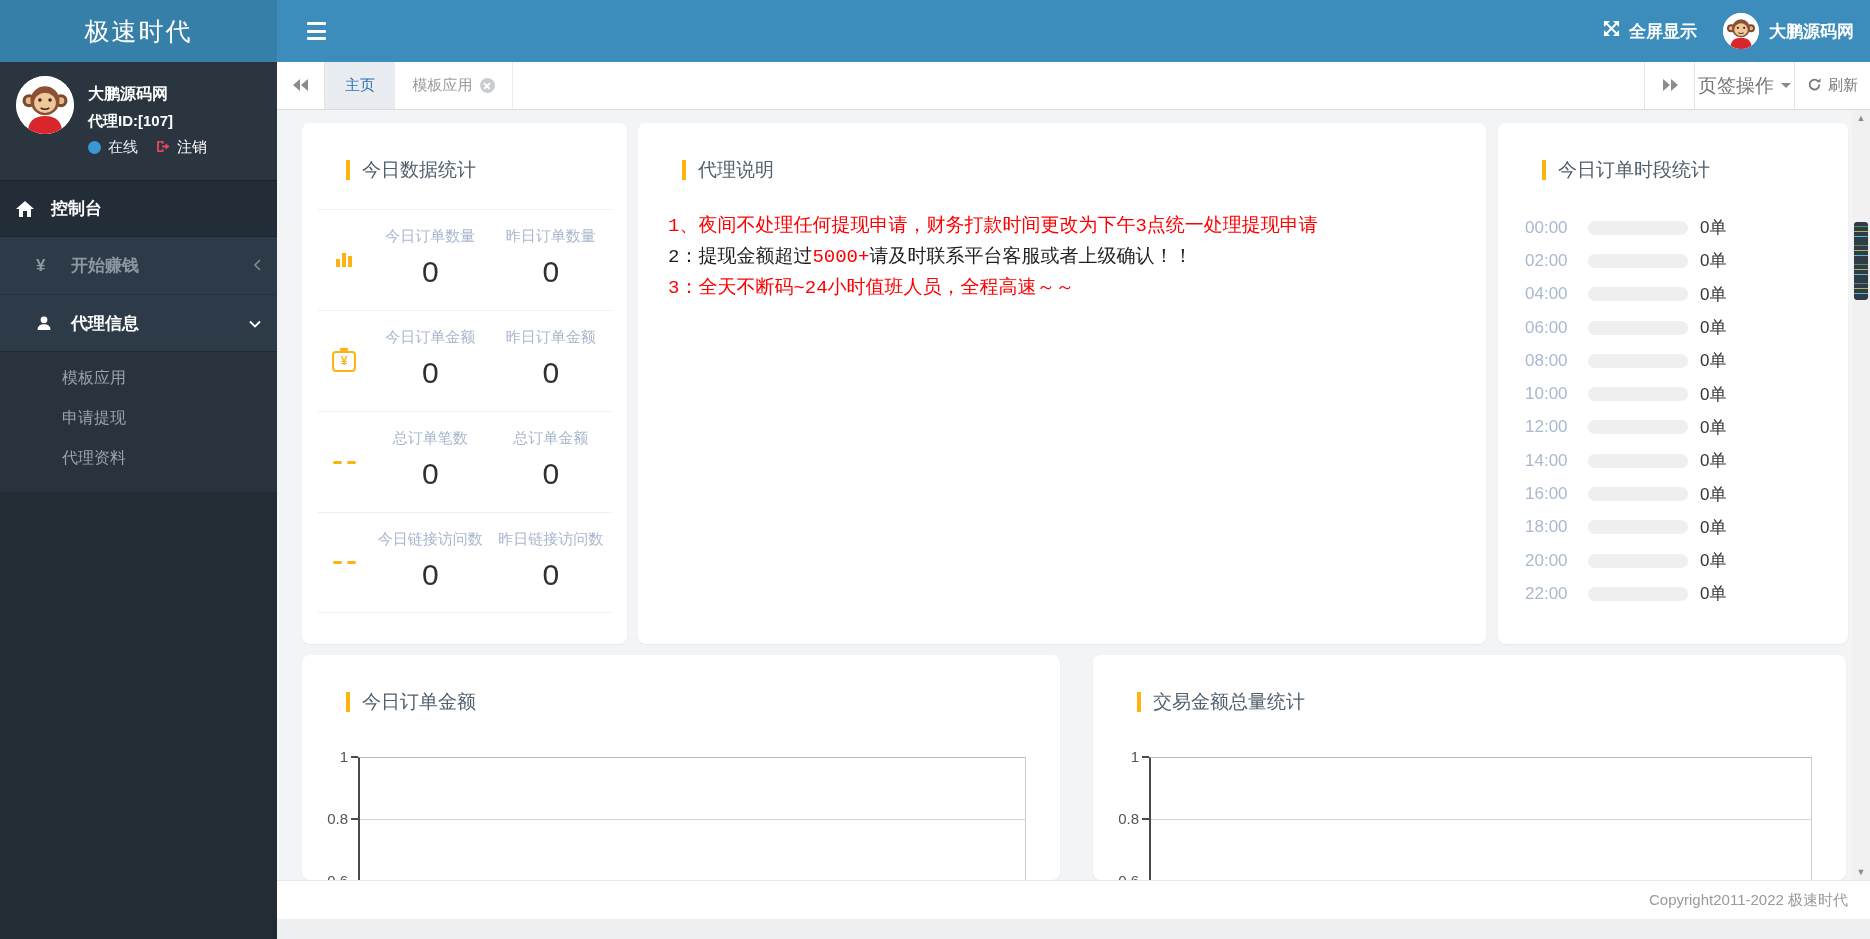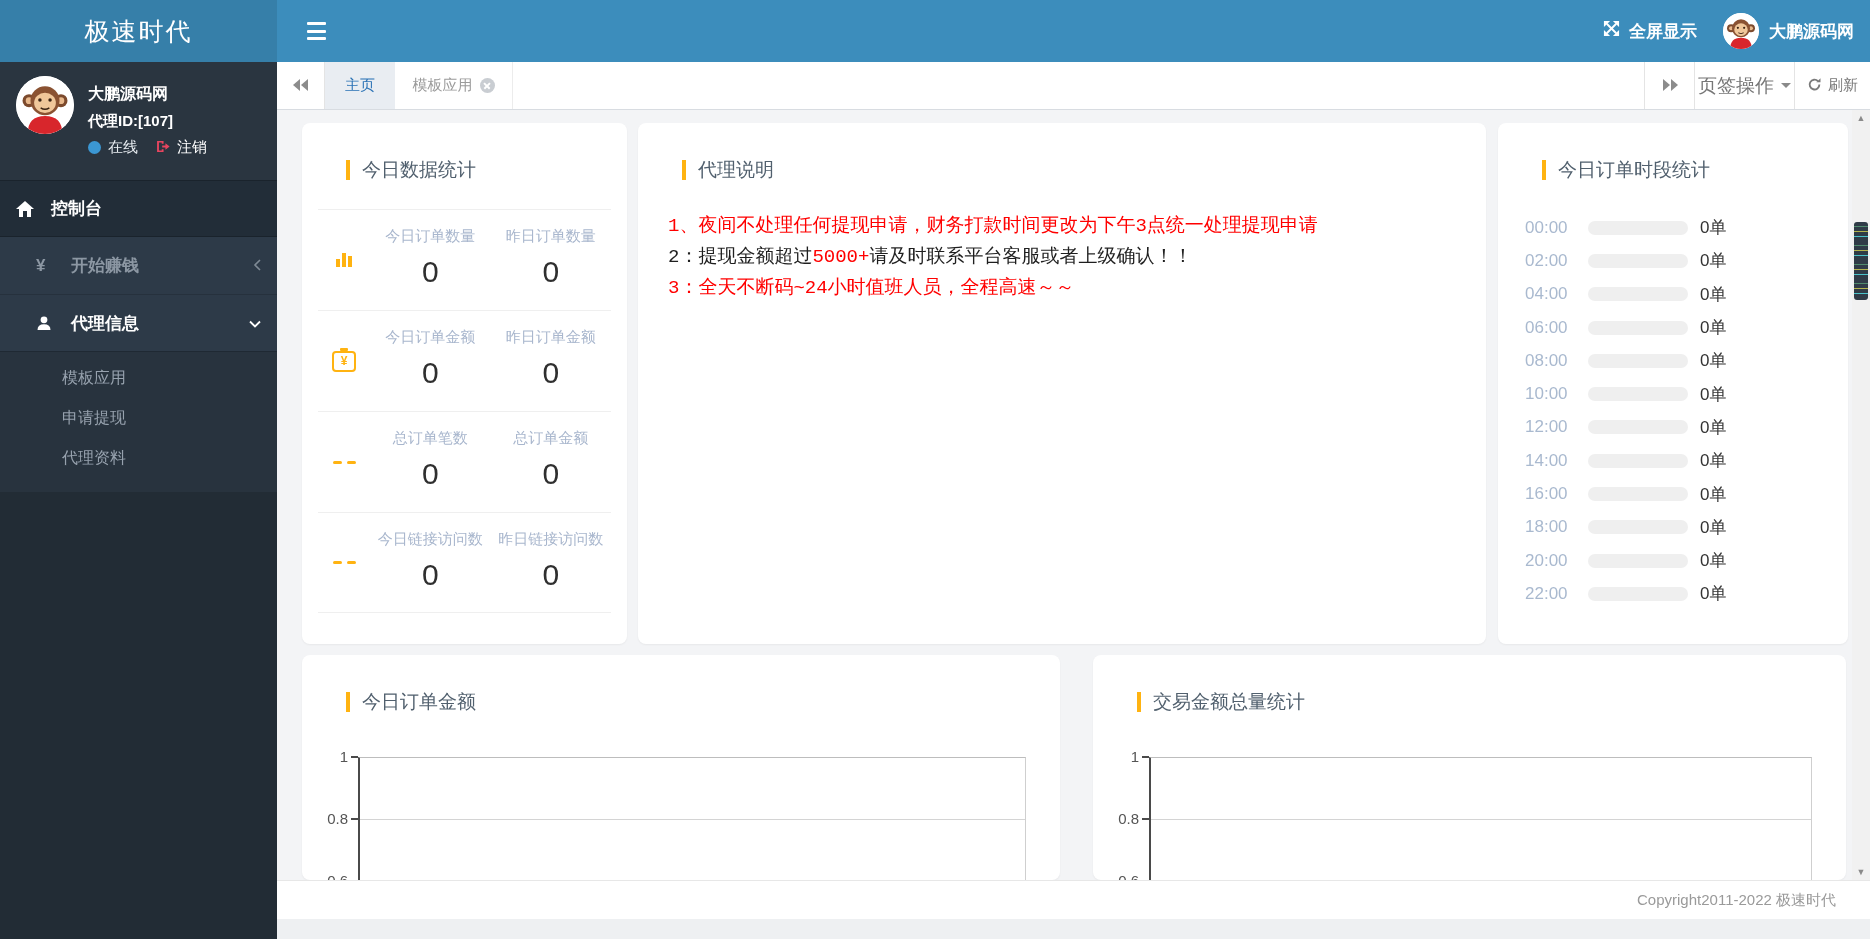--- a/index.html
+++ b/index.html
@@ -100,21 +100,21 @@
   .plot-box { position:absolute; left:56px; right:34px; top:102px; height:220px;
               border-left:2px solid #4a4a4a; border-top:1px solid #bdbdbd; border-right:1px solid #cfcfcf; }
   .grid-mid { position:absolute; left:0; right:0; top:61px; height:1px; background:#d4d4d4; }
   .ylab { position:absolute; left:6px; width:40px; text-align:right; font-size:15px; color:#555; height:16px; line-height:16px; }
   .yl1{top:94px;} .yl2{top:156px;} .yl3{top:218px;}
   .tick { position:absolute; left:49px; width:7px; height:2px; background:#4a4a4a; }
   .tk1{top:101px;} .tk2{top:163px;}
 
   
   .footer { position:absolute; left:0; right:0; top:770px; height:39px; background:#fff; border-top:1px solid #e7e7e7;
-            display:flex; align-items:center; justify-content:flex-end; padding-right:34px;
+            display:flex; align-items:center; justify-content:flex-end; padding-right:22px;
             font-size:15px; color:#9a9a9a; z-index:5; }
   .bottom-strip { position:absolute; left:0; right:0; top:809px; bottom:0; background:#eef0f2; z-index:5; }
 
   
   .scrollbar { position:absolute; right:0; top:110px; width:18px; height:770px; background:#f1f1f1; z-index:6; }
   .sb-arrow { position:absolute; left:0; width:18px; height:16px; text-align:center; font-size:9px; color:#8a8a8a; line-height:16px; cursor:pointer; }
   .sb-up { top:0; } .sb-down { bottom:0; }
   .sb-thumb { position:absolute; left:2px; top:112px; width:14px; height:78px; border-radius:3px; cursor:pointer;
               background:repeating-linear-gradient(180deg,#2f3b47 0 4px,#4f8a6d 4px 5px,#2f3b47 5px 9px,#b2b34d 9px 10px,#2f3b47 10px 14px,#49c2c9 14px 15px,#2f3b47 15px 19px); }
 </style>

